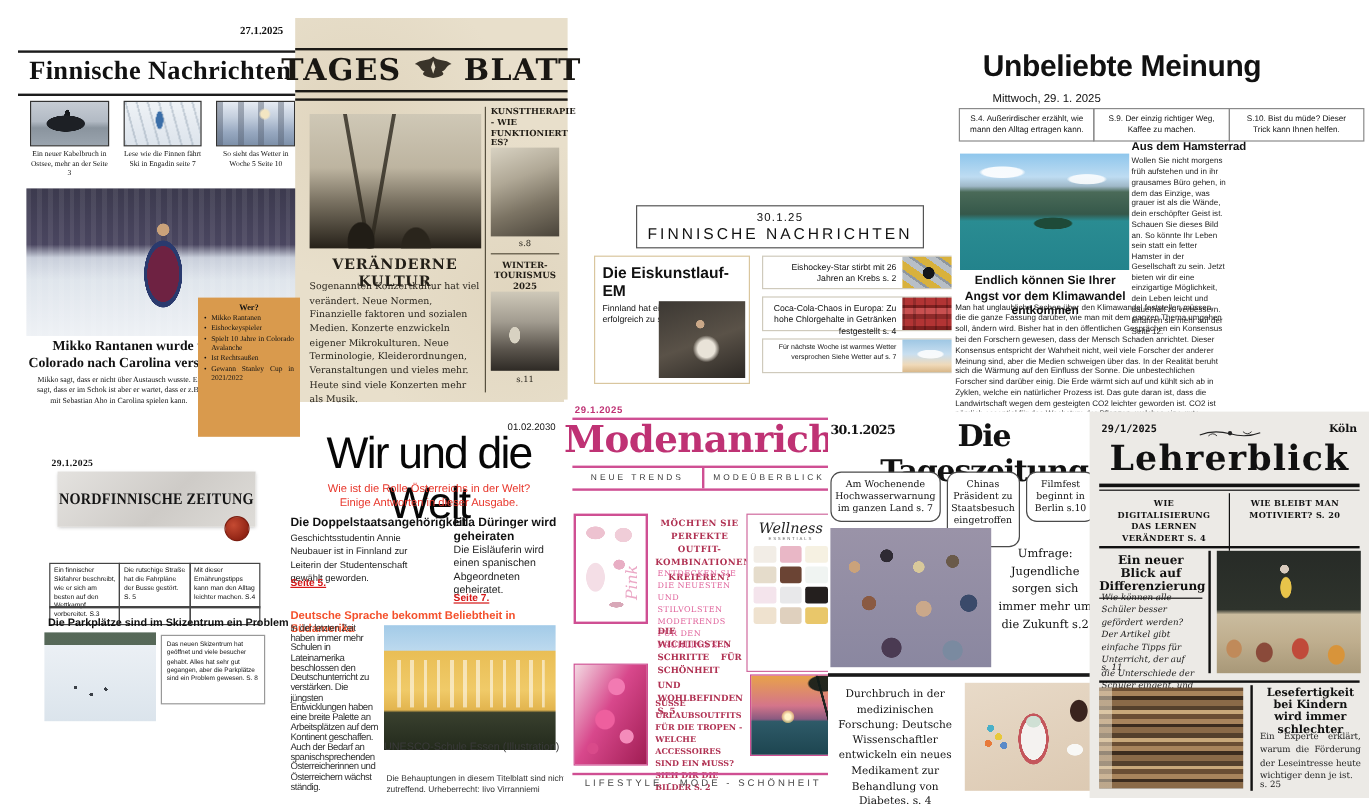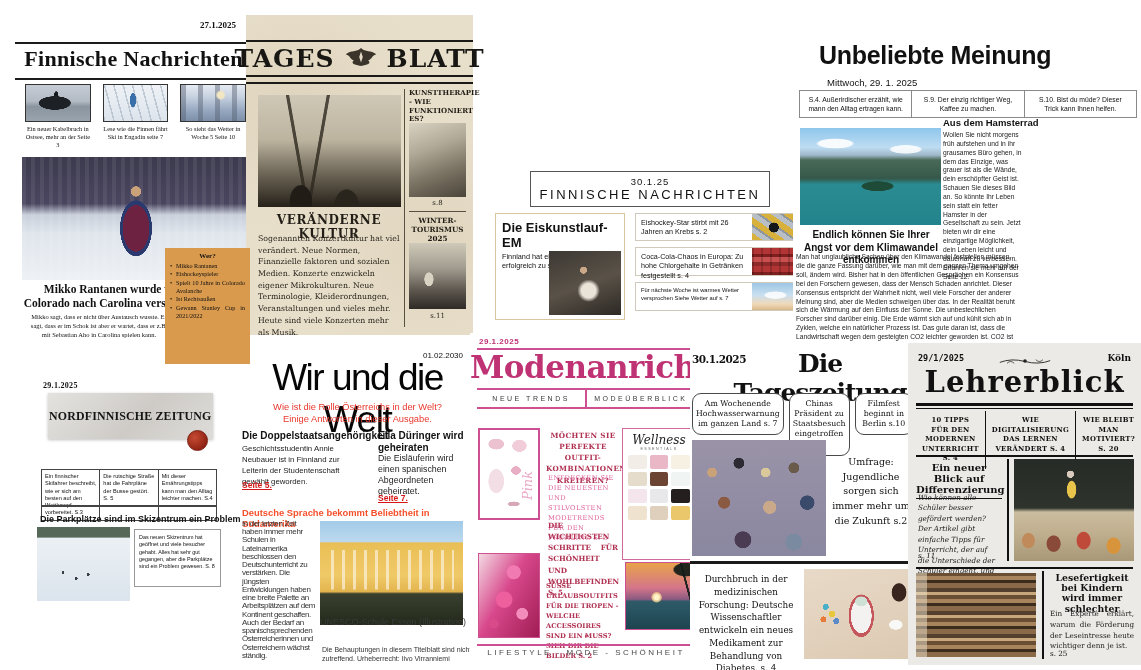--- a/index.html
+++ b/index.html
@@ -89,21 +89,21 @@
   .fn2-title { font-size:13px; letter-spacing:2.5px; }
   .fn2-main { left:17px; top:70px; width:130px; height:107px; border:1.5px solid #d9c69e; padding:6px; }
   .fn2-main-h { font-family:"Liberation Sans", sans-serif; font-weight:700; font-size:13px; }
   .fn2-main-s { font-family:"Liberation Sans", sans-serif; font-size:7.3px; margin-top:2px; line-height:1.3; }
   .fn2-skates { right:3px; bottom:4px; width:72px; height:64px; }
   .ph-skates { background:
       radial-gradient(circle 16px at 55% 62%, #e9e3d8 0 45%, rgba(233,227,216,.35) 62%, transparent 70%),
       radial-gradient(circle 6px at 48% 30%, #caa888 0 55%, transparent 62%),
       linear-gradient(160deg,#3c3833 0%,#5a5248 52%,#2c2824 100%); }
   .fn2-item { left:157px; width:170px; border:1px solid #cfcabc; display:flex; align-items:stretch; background:#fff; }
-  .fn2-item-t { flex:1; padding:4px 5px; font-family:"Liberation Sans", sans-serif; font-size:7.2px; line-height:1.3; }
+  .fn2-item-t { flex:1; padding:4px 5px; font-family:"Liberation Sans", sans-serif; font-size:7.2px; line-height:1.3;text-align:right; }
   .fn2-item-img { width:52px; }
   .fn2-i1 { top:70px; height:28px; }
   .fn2-i2 { top:104px; height:29px; }
   .fn2-i3 { top:139px; height:29px; }
   .fn2-i3 .fn2-item-t { font-size:5.8px; }
   .ph-puck { background:
       radial-gradient(circle 8px at 42% 52%, #14161a 0 60%, transparent 64%),
       repeating-linear-gradient(35deg,#d8b13c 0 6px,#b8bfc6 6px 11px,#8f979e 11px 13px); }
   .ph-store { background:
       repeating-linear-gradient(90deg, rgba(0,0,0,.18) 0 2px, transparent 2px 9px),
@@ -510,21 +510,20 @@
           <path d="M2 6 Q15 1 30 5 Q45 9 58 4" stroke="#222" stroke-width="1" fill="none"></path>
           <circle cx="30" cy="4.5" r="2" fill="#222"></circle>
           <path d="M10 7 q4 -4 8 0 M42 3 q4 4 8 0" stroke="#222" stroke-width=".8" fill="none"></path>
         </svg>
     </div>
     <div class="abs lb-city">Köln</div>
     <h1 class="abs lb-title">Lehrerblick</h1>
     <div class="abs lb-ruleA"></div>
     <div class="abs lb-ruleB"></div>
     <div class="abs lb-cols">
-      <div class="lb-col">10 TIPPS FÜR DEN MODERNEN UNTERRICHT S. 4</div>
       <div class="lb-col">WIE DIGITALISIERUNG DAS LERNEN VERÄNDERT S. 4</div>
       <div class="lb-col">WIE BLEIBT MAN MOTIVIERT? S. 20</div>
     </div>
     <div class="abs lb-ruleC"></div>
     <h3 class="abs lb-a1h">Ein neuer Blick auf Differenzierung</h3>
     <p class="abs lb-a1t">Wie können alle Schüler besser gefördert werden? Der Artikel gibt einfache Tipps für Unterricht, der auf die Unterschiede der Schüler eingeht, und enthält.</p>
     <div class="abs lb-a1p">s. 11</div>
     <div class="abs lb-vdiv1"></div>
     <div class="ph lb-class ph-classroom"></div>
     <div class="abs lb-ruleD"></div>

